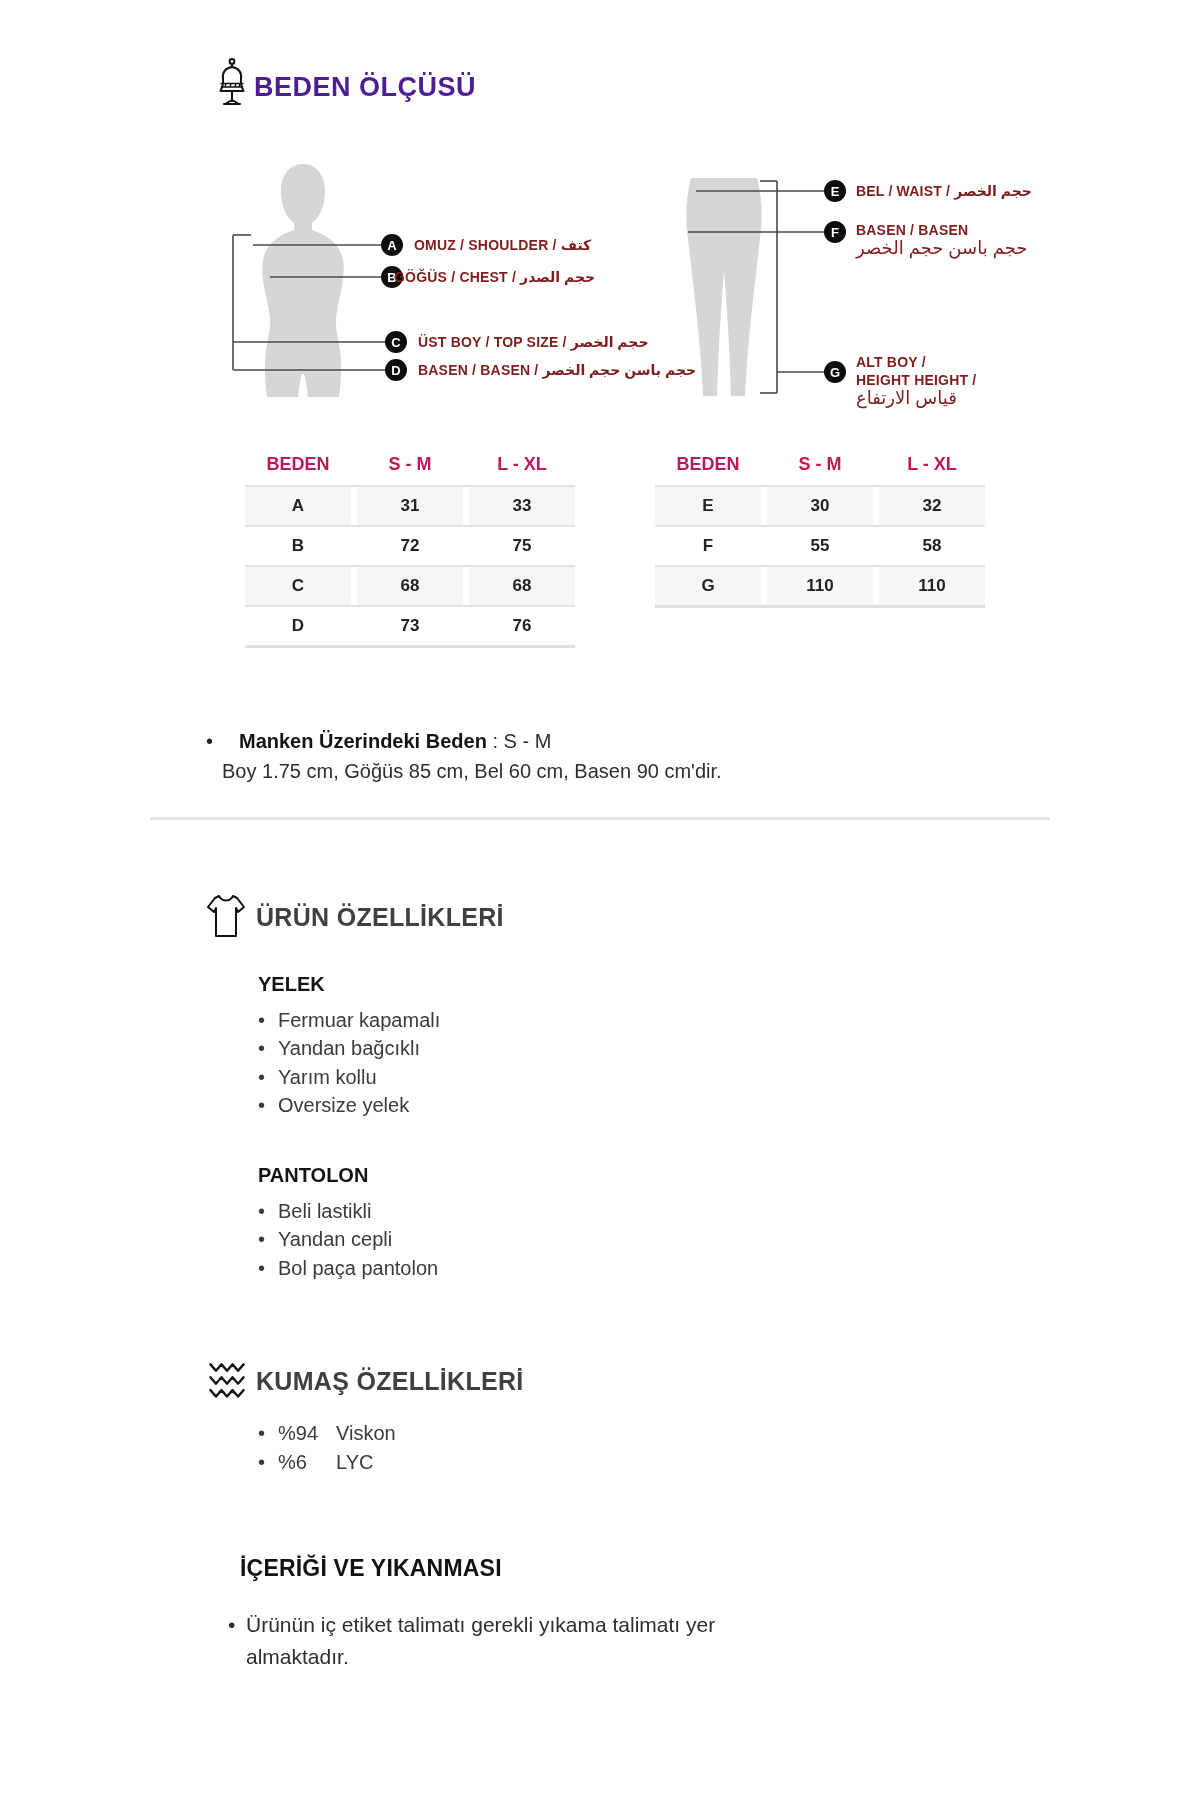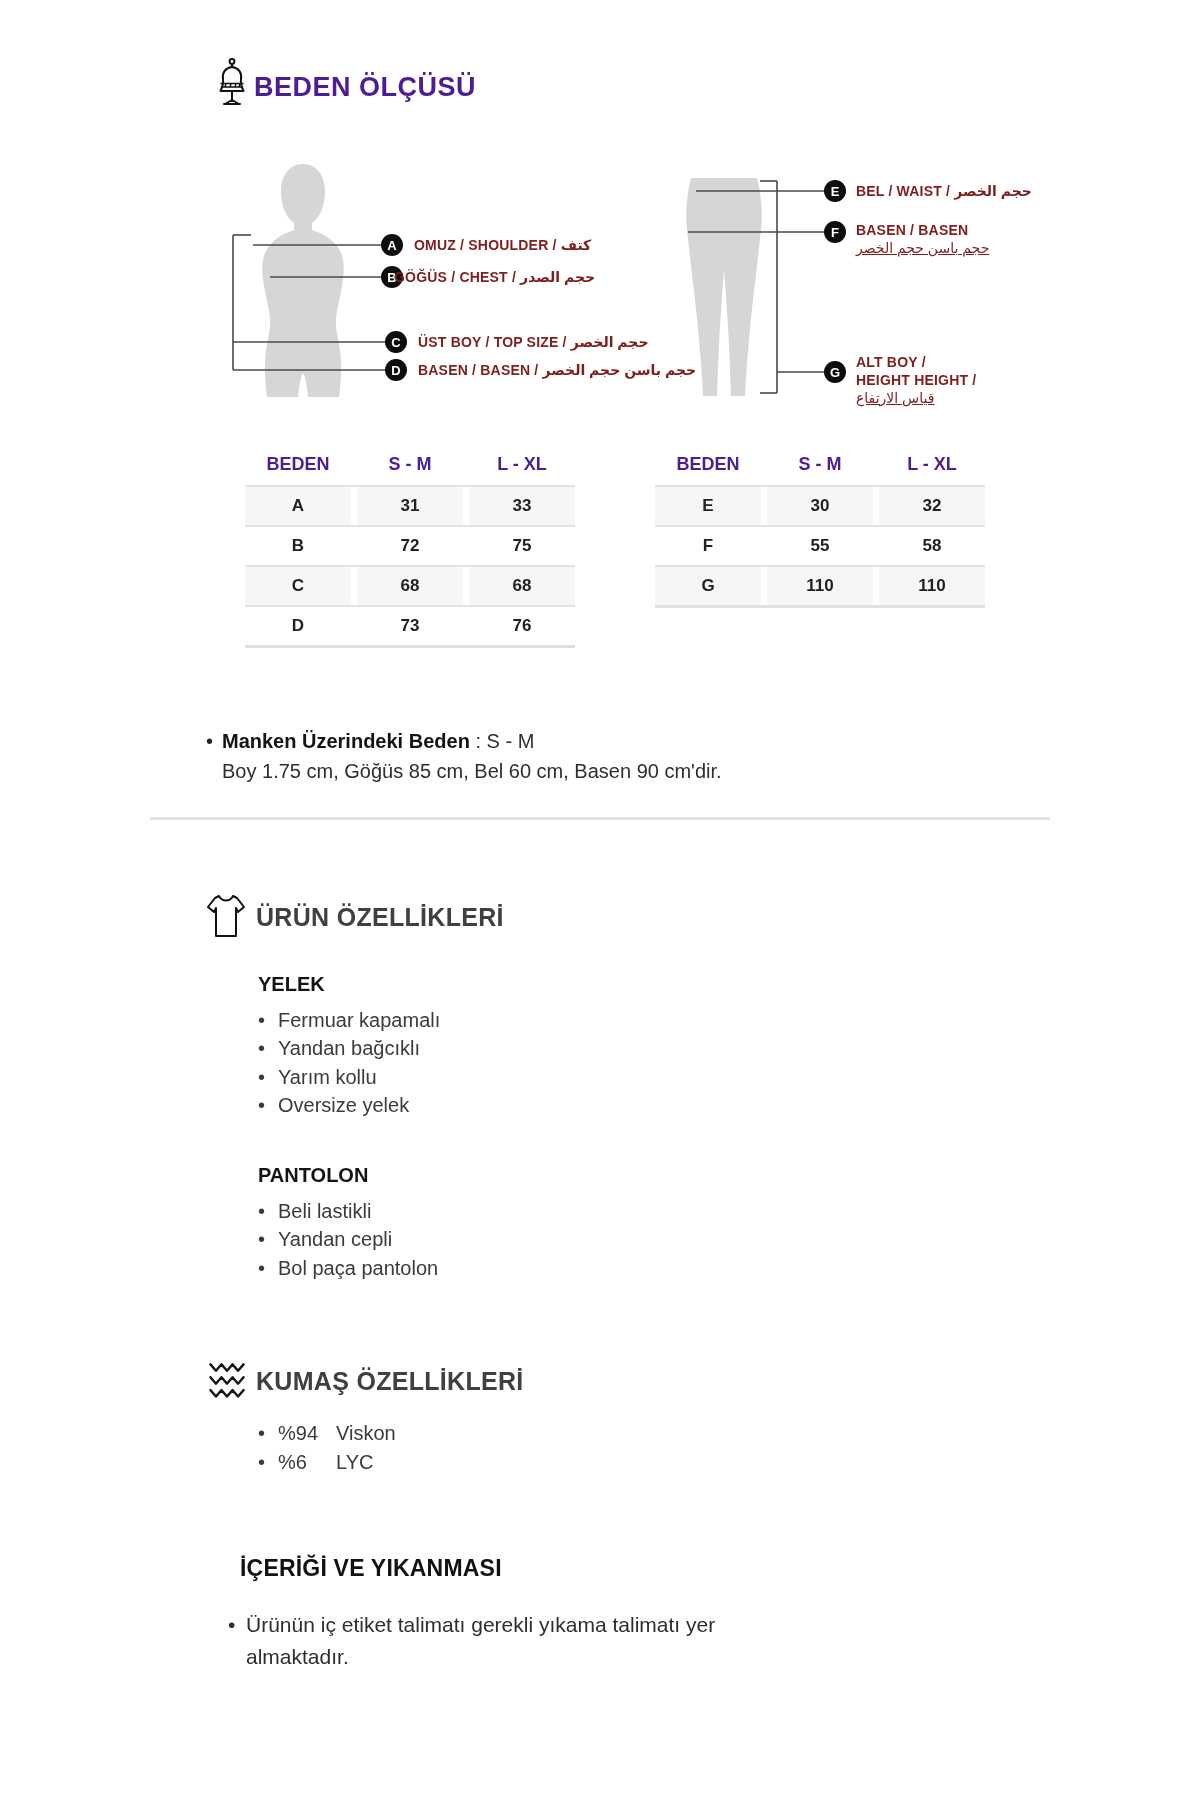--- a/index.html
+++ b/index.html
@@ -12,37 +12,37 @@
   
   .hdr-title{font-size:27px;font-weight:700;letter-spacing:.5px;color:#4c1d95;line-height:34px;}
 
   
   .m-circle{
     position:absolute;width:22px;height:22px;border-radius:50%;background:#0d0d0d;color:#fff;
     font-size:13px;font-weight:700;display:flex;align-items:center;justify-content:center;line-height:1;
   }
   .m-label{position:absolute;font-size:14px;font-weight:700;letter-spacing:.2px;color:#7f1d1d;white-space:nowrap;line-height:16px;}
   .m-label .ln{line-height:18px;}
-  .m-label .ar{font-weight:400;font-size:14px;text-decoration:underline;}
+  .m-label .ar{font-weight:400;font-size:18px;}
 
   
   .table{position:absolute;width:330px;}
   .t-head{display:flex;gap:6px;height:42px;align-items:center;}
-  .t-head .t-cell{font-size:18px;font-weight:700;color:#4c1d95;}
+  .t-head .t-cell{font-size:18px;font-weight:700;color:#be185d;}
   .t-cell{width:106px;text-align:center;}
   .t-row{display:flex;gap:6px;height:38px;border-top:2px solid #e3e3e3;}
   .t-row .t-cell{display:flex;align-items:center;justify-content:center;background:#ffffff;
     font-size:17px;font-weight:700;color:#222;}
   .t-row.alt .t-cell{background:#f6f6f6;}
   .t-row.last{border-bottom:3px solid #e0e0e0;}
 
   
   .model{position:absolute;left:206px;top:726px;font-size:20px;line-height:30px;color:#2e2e2e;}
   .model .dot{display:inline-block;width:16px;color:#222;}
-  .model .lbl{font-weight:700;color:#141414;}
+  .model .lbl{font-weight:700;color:#141414;margin-left:17px;}
   .model .line2{padding-left:16px;}
 
   .divider{position:absolute;left:150px;top:817px;width:900px;height:3px;background:#e3e3e3;}
 
   
   .sec-title{position:absolute;font-size:25px;font-weight:700;letter-spacing:.3px;color:#404040;line-height:30px;white-space:nowrap;}
   .sub-title{position:absolute;font-size:20px;font-weight:700;color:#141414;line-height:26px;}
   .b-list{position:absolute;}
   .b-item{display:flex;align-items:center;height:28.5px;font-size:20px;color:#3b3b3b;}
   .b-item .b-dot{width:20px;font-size:20px;color:#3b3b3b;}

